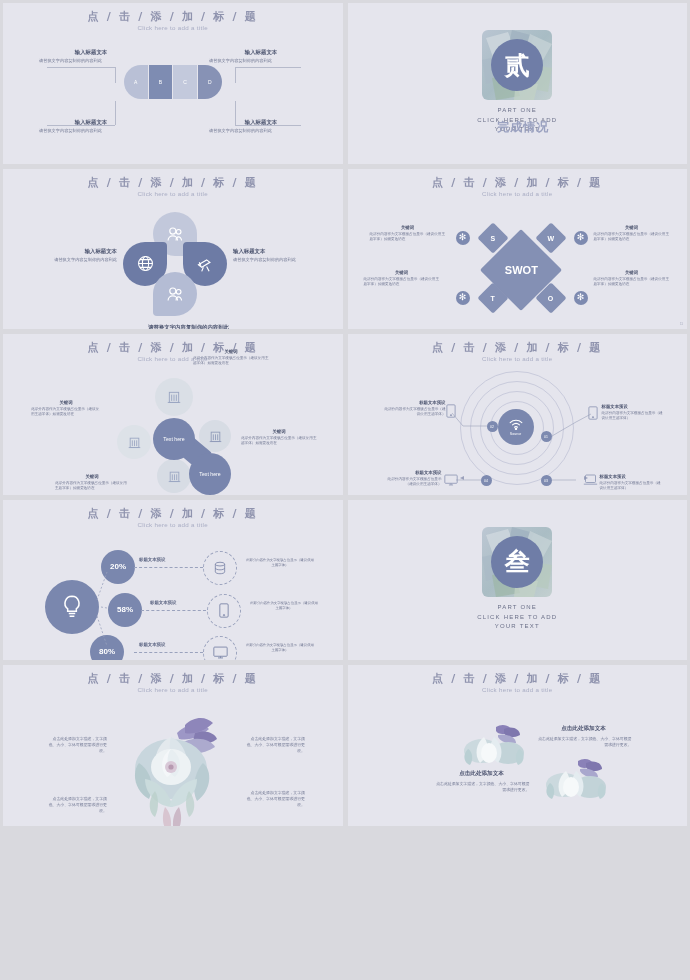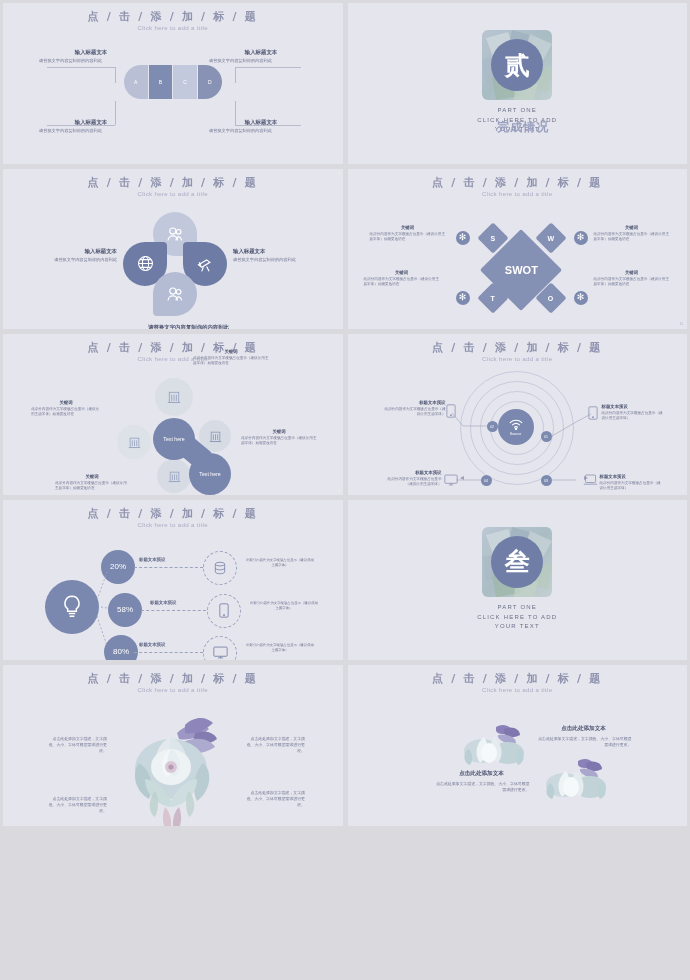--- a/index.html
+++ b/index.html
@@ -126,21 +126,21 @@
   .node{
     position:absolute;width:11px;height:11px;border-radius:50%;background:#7d8ab0;
     display:flex;align-items:center;justify-content:center;
     color:#fff;font-size:3.4px;font-family:"Liberation Sans",sans-serif;
   }
 
   
   .pc{
     position:absolute;border-radius:50%;background:#7a87ae;
     display:flex;align-items:center;justify-content:center;
-    color:#fff;font-size:8px;font-weight:normal;
+    color:#fff;font-size:8px;font-weight:bold;
     font-family:"Liberation Sans",sans-serif;
   }
   .dashc{
     position:absolute;width:32px;height:32px;border-radius:50%;
     border:1px dashed #9aa2bd;display:flex;align-items:center;justify-content:center;
   }
   .dline{position:absolute;border-top:1px dashed #9aa2bd;}
 
   .flower-cap{font-size:5.6px;font-weight:bold;color:#4f5672;
               font-family:"DejaVu Sans",sans-serif;}
@@ -459,21 +459,21 @@
 
     <div class="pc" style="left:42px;top:80px;width:54px;height:54px;">
       <svg width="22" height="26" viewBox="0 0 20 24" fill="none" stroke="#fff" stroke-width="1.4">
         <path d="M10 2a6.5 6.5 0 0 0-4 11.6V16h8v-2.4A6.5 6.5 0 0 0 10 2z"></path>
         <path d="M7 18h6M7.8 20.5h4.4"></path>
       </svg>
     </div>
 
     <div class="pc" style="left:98px;top:50px;width:34px;height:34px;">20%</div>
     <div class="pc" style="left:105px;top:93px;width:34px;height:34px;">58%</div>
-    <div class="pc" style="left:101px;top:135px;width:34px;height:34px;">80%</div>
+    <div class="pc" style="left:87px;top:135px;width:34px;height:34px;">80%</div>
 
     <svg style="position:absolute;left:0;top:0;" width="345" height="196">
       <path d="M94 100 L104 72" stroke="#9aa2bd" stroke-width=".8" stroke-dasharray="2 2" fill="none"></path>
       <path d="M98 107 L104 108" stroke="#9aa2bd" stroke-width=".8" stroke-dasharray="2 2" fill="none"></path>
       <path d="M94 116 L104 146" stroke="#9aa2bd" stroke-width=".8" stroke-dasharray="2 2" fill="none"></path>
     </svg>
 
     <div class="dline" style="left:131px;top:67px;width:69px;"></div>
     <div class="dline" style="left:138px;top:110px;width:65px;"></div>
     <div class="dline" style="left:131px;top:152px;width:69px;"></div>

